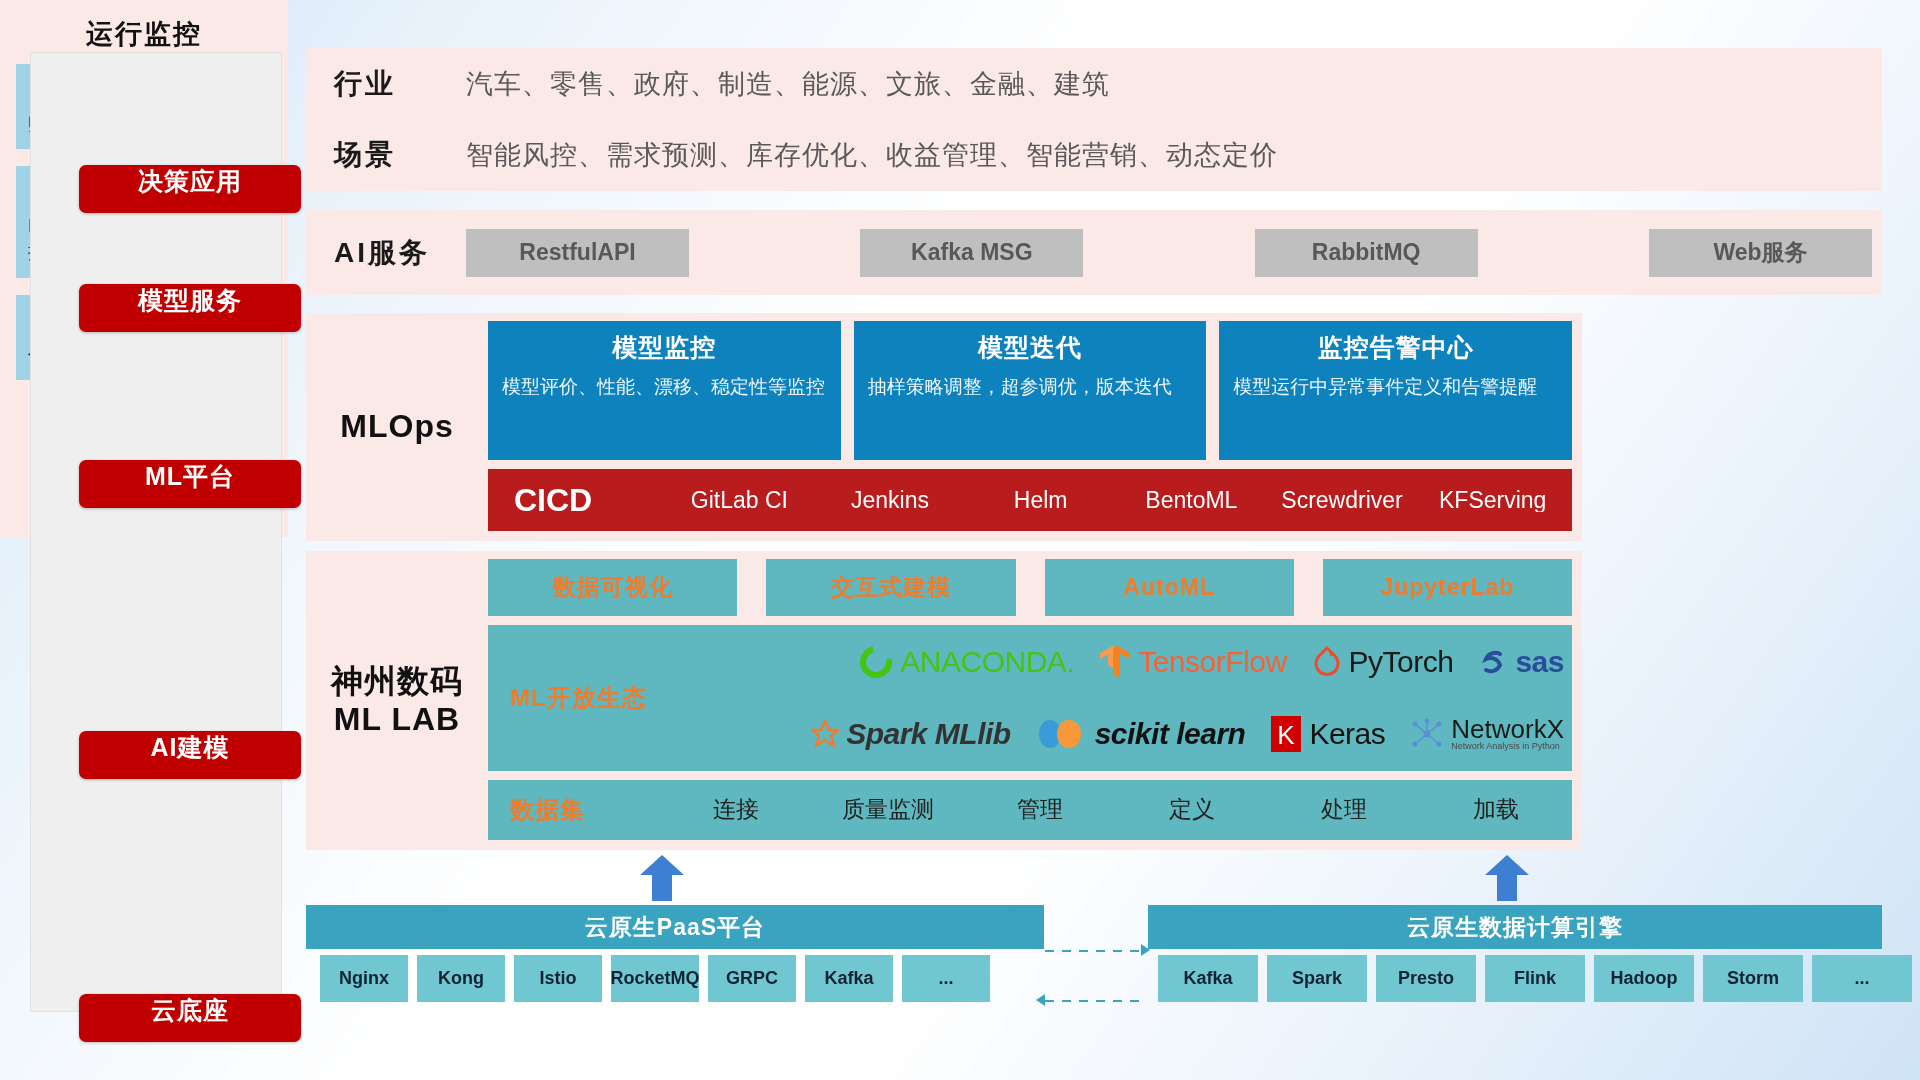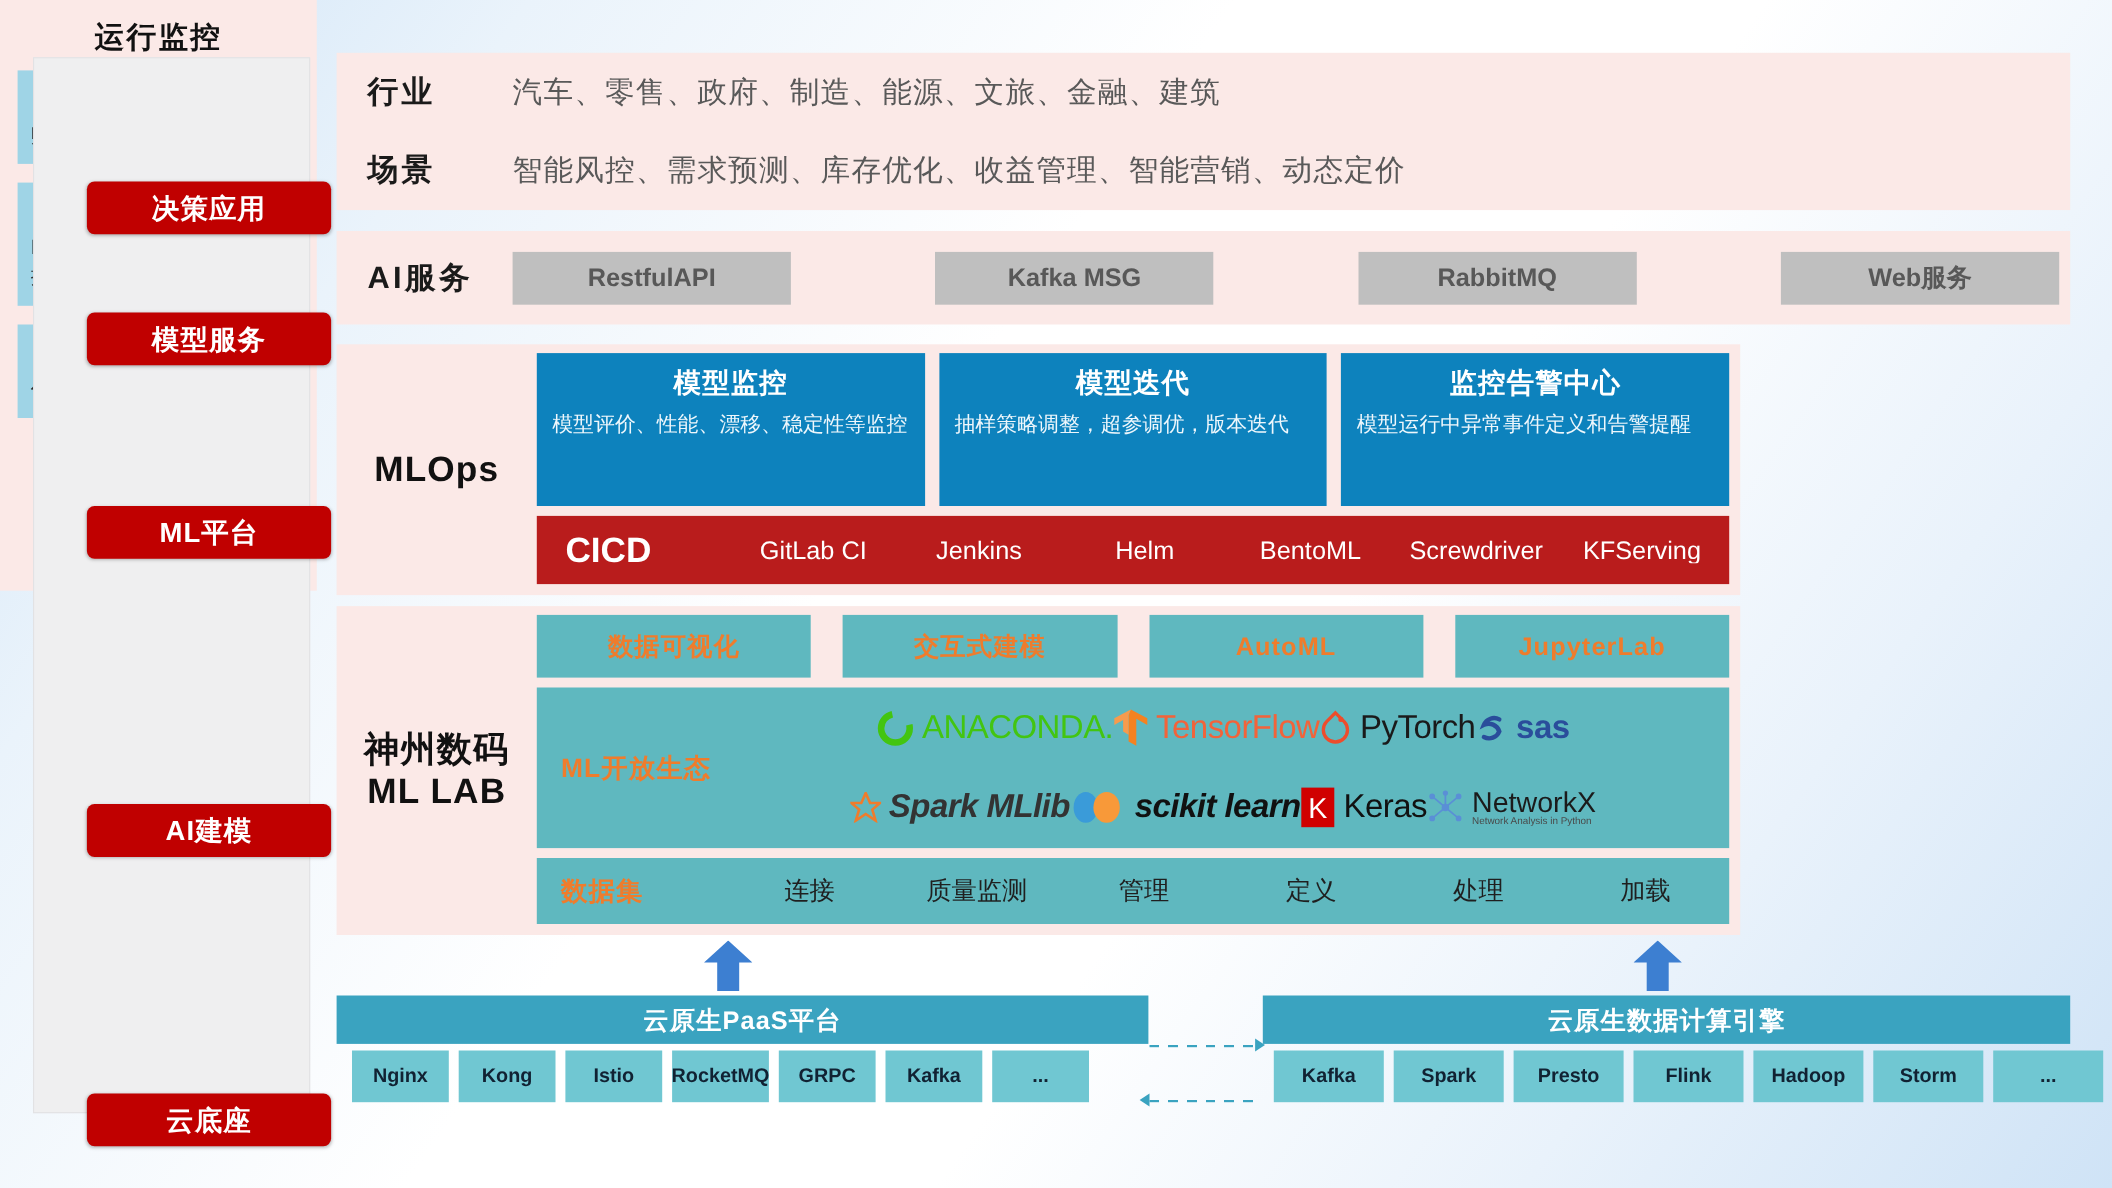--- a/index.html
+++ b/index.html
@@ -13,21 +13,21 @@
 
   
   .rail {
     position:absolute; left:30px; top:52px; width:252px; height:960px;
     background:#efeff0; border:1px solid #e2e2e4;
   }
   .rail-pill {
     position:absolute; left:48px; width:222px; height:48px;
     background:#c00000; border-radius:7px; color:#fff;
     font-weight:bold; font-size:25px; letter-spacing:1px;
-    display:flex; align-items:center; justify-content:center;
+    display:flex; justify-content:center;
     box-shadow:0 1px 3px rgba(0,0,0,.25);
   }
   #pill-0 { top:112px; }
   #pill-1 { top:231px; }
   #pill-2 { top:407px; }
   #pill-3 { top:678px; }
   #pill-4 { top:941px; }
 
   
   .band { position:absolute; background:#fbe9e7; }
@@ -39,21 +39,21 @@
     width:132px; font-size:28px; font-weight:bold; color:#1a1a1a; letter-spacing:3px;
   }
   .kv-val { font-size:27px; color:#595959; letter-spacing:1px; }
 
   
   #band-svc { left:306px; top:210px; width:1576px; height:85px;
               display:flex; align-items:center; padding-left:28px; }
   #band-svc .kv-key { width:132px; }
   .svc-grid { display:flex; gap:0; flex:1; justify-content:space-between; padding-right:10px; }
   .svc-chip {
-    width:253px; height:48px; background:#bfbfbf; color:#585858;
+    width:223px; height:48px; background:#bfbfbf; color:#585858;
     font-size:23px; font-weight:bold;
     display:flex; align-items:center; justify-content:center;
   }
 
   
   #band-mlops { left:306px; top:313px; width:1276px; height:228px; display:flex; }
   .band-label {
     width:182px; display:flex; align-items:center; justify-content:center;
     font-size:32px; font-weight:bold; color:#111; letter-spacing:1px;
     text-align:center; line-height:1.18;
@@ -80,21 +80,21 @@
   .lab-tabs { display:flex; gap:29px; height:58px; }
   .lab-tab {
     flex:1; background:#5fb8bf; display:flex; align-items:center; justify-content:center;
     color:#ef7c2c; font-size:23px; font-weight:bold; letter-spacing:1px;
   }
   .eco {
     background:#5fb8bf; height:150px; display:flex; align-items:center; padding-left:22px;
   }
   .eco-label { width:150px; color:#ef7c2c; font-size:24px; font-weight:bold; letter-spacing:1px; }
   .eco-logos { flex:1; display:flex; flex-direction:column; justify-content:center; gap:4px; padding-right:8px;}
-  .eco-line { display:flex; align-items:center; justify-content:center; height:68px; }
+  .eco-line { display:flex; align-items:center; justify-content:flex-end; height:68px;gap:25px; }
   .ds-bar { background:#5fb8bf; height:62px; display:flex; align-items:center; padding-left:22px; }
   .ds-label { width:150px; color:#ef7c2c; font-size:24px; font-weight:bold; letter-spacing:1px; }
   .ds-items { flex:1; display:flex; }
   .ds-item { flex:1; text-align:center; color:#1f1f1f; font-size:23px; }
 
   
   #band-mon { left:1594px; top:313px; width:288px; height:537px; background:#fbe9e7; }
   .mon-title { text-align:center; font-size:27px; font-weight:bold; color:#111; padding:16px 0 12px 0; letter-spacing:2px;}
   .mon-card { margin:0 16px 17px 16px; background:#9fd4e6; padding:9px 12px 12px 12px; }
   .mon-card h4 { text-align:center; font-size:23px; font-weight:bold; color:#111; margin-bottom:7px; letter-spacing:1px;}

